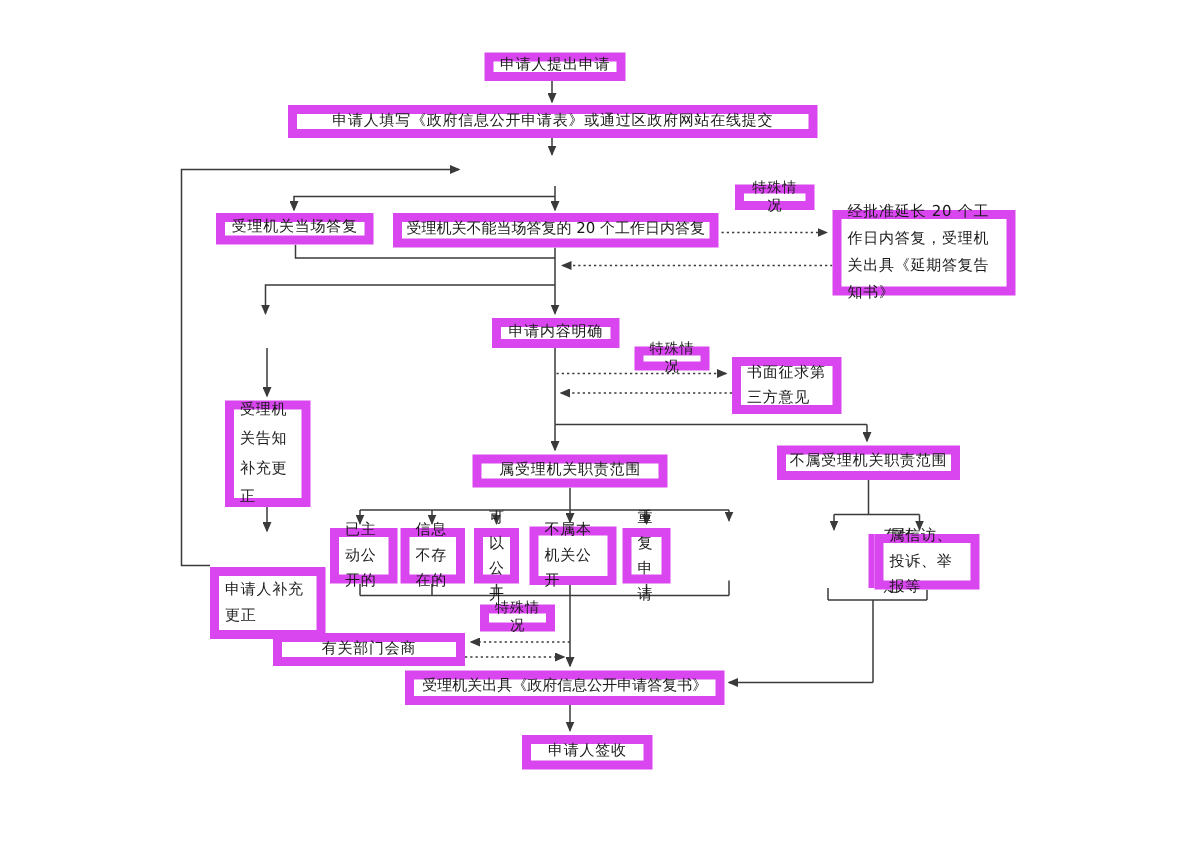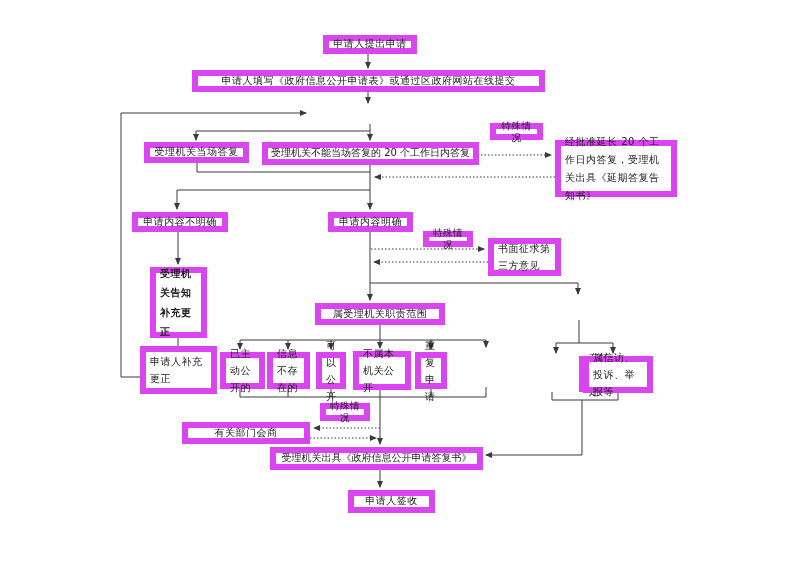--- a/index.html
+++ b/index.html
@@ -96,34 +96,34 @@
 
 
   <div class="box center" style="left:144px;top:142px;width:105px;height:21px;">受理机关当场答复</div>
 
   <div class="box center" style="left:262px;top:142px;width:217px;height:23px;letter-spacing:0;">受理机关不能当场答复的 20 个工作日内答复</div>
 
   <div class="box center lbl" style="left:490px;top:123px;width:53px;height:17px;">特殊情况</div>
 
   <div class="box left" style="left:555px;top:140px;width:122px;height:57px;line-height:1.8;">经批准延长 20 个工作日内答复，受理机关出具《延期答复告知书》</div>
 
-  <div class="box center" style="left:132px;top:212px;width:96px;height:20px;">申请内容不明确</div>
 
   <div class="box center" style="left:328px;top:212px;width:85px;height:20px;">申请内容明确</div>
 
   <div class="box center lbl" style="left:423px;top:231px;width:50px;height:16px;">特殊情况</div>
 
   <div class="box left" style="left:488px;top:238px;width:73px;height:38px;">书面征求第三方意见</div>
 
-  <div class="box left" style="left:150px;top:267px;width:57px;height:71px;line-height:1.95;font-weight:bold;">受理机关告知补充更正</div>
+  <div class="box left" style="left:150px;top:267px;width:57px;height:71px;line-height:1.95;">受理机关告知补充更正</div>
 
-  <div class="box left" style="left:140px;top:346px;width:77px;height:48px;">申请人补充更正</div>
+  <div class="box left" style="left:140px;top:378px;width:77px;height:48px;">申请人补充更正</div>
 
   <div class="box center" style="left:315px;top:303px;width:130px;height:22px;">属受理机关职责范围</div>
 
+  <div class="box center" style="left:518px;top:297px;width:122px;height:23px;">不属受理机关职责范围</div>
 
   <div class="box left" style="left:220px;top:352px;width:45px;height:37px;">已主动公开的</div>
 
   <div class="box left" style="left:267px;top:352px;width:43px;height:37px;">信息不存在的</div>
 
   <div class="box left" style="left:316px;top:352px;width:30px;height:37px;">可以公开</div>
 
   <div class="box left" style="left:353px;top:351px;width:58px;height:39px;">不属本机关公开</div>
 
   <div class="box left" style="left:415px;top:352px;width:32px;height:37px;">重复申请</div>

